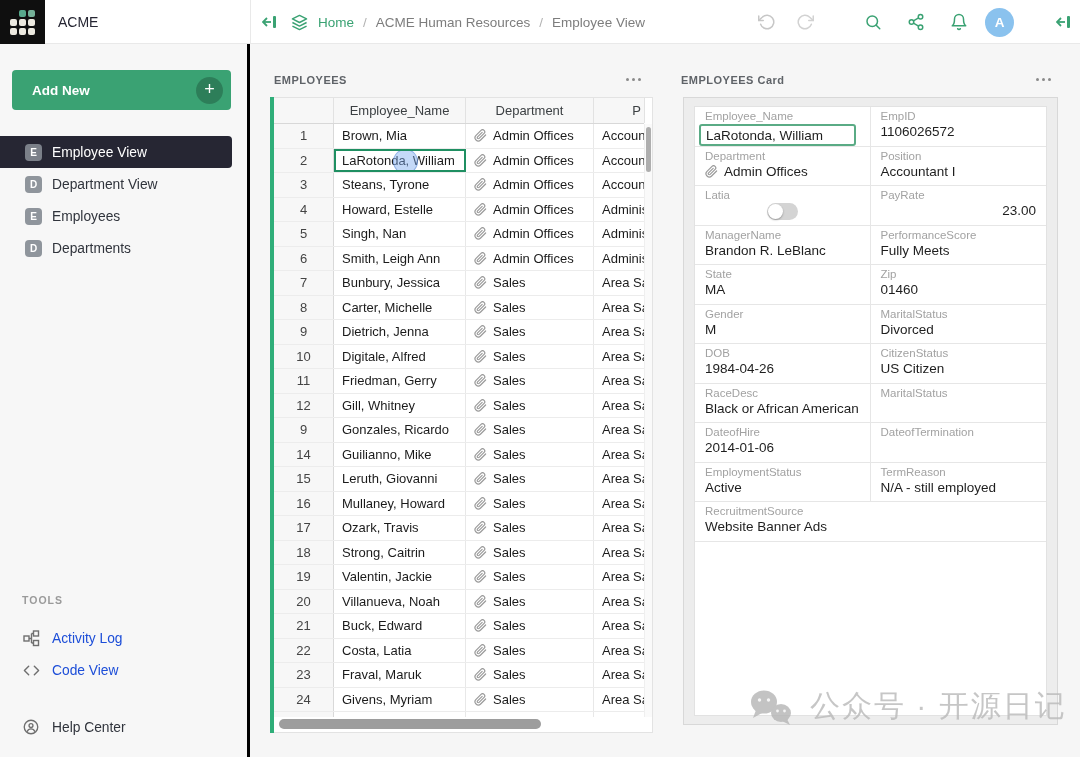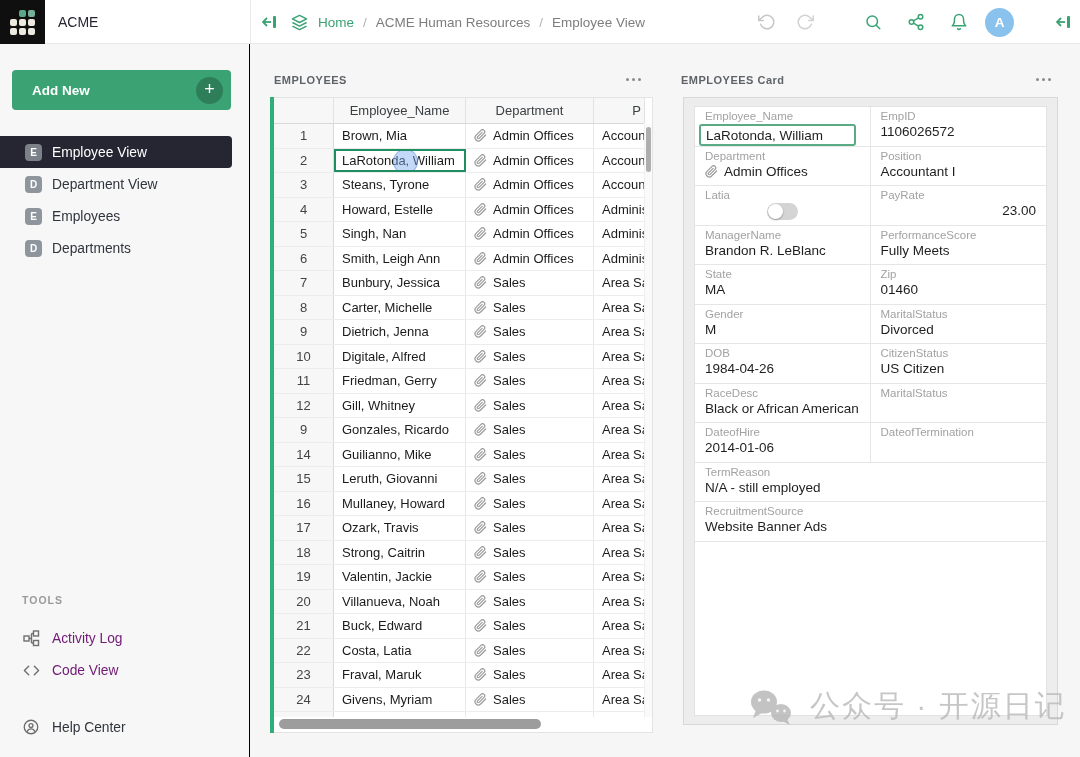--- a/index.html
+++ b/index.html
@@ -18,32 +18,32 @@
   .topbar-divider { position:absolute; left:250px; top:0; width:1px; height:44px; background:#e9e9e9; }
   .crumbs { position:absolute; left:260px; top:0; height:44px; display:flex; align-items:center; gap:9px; font-size:13.5px; }
   .crumb-home { color:#3aa273; }
   .crumb-sep { color:#b3b3b3; }
   .crumb-dim { color:#7d7d7d; }
   .tb-icons { position:absolute; right:0; top:0; height:44px; display:flex; align-items:center; }
   .tb-icon { width:20px; height:20px; display:flex; align-items:center; justify-content:center; cursor:pointer; }
   .avatar { width:29px; height:29px; border-radius:50%; background:#8ac2ee; color:#fff; font-size:13.5px; font-weight:700; display:flex; align-items:center; justify-content:center; cursor:pointer; }
 
   
-  .sidebar { position:absolute; top:44px; left:0; width:250px; height:713px; background:#f7f7f7; border-right:1px solid #000000; z-index:20; }
+  .sidebar { position:absolute; top:44px; left:0; width:250px; height:713px; background:#f7f7f7; border-right:3px solid #000000; z-index:20; }
   .add-new { position:absolute; left:12px; top:26px; width:219px; height:40px; background:#3aa273; border-radius:4px; display:flex; align-items:center; justify-content:space-between; padding:0 8px 0 20px; cursor:pointer; }
   .add-new-label { color:#fff; font-size:13.5px; font-weight:700; }
   .add-new-plus { width:27px; height:27px; border-radius:50%; background:rgba(0,0,0,0.22); color:#fff; font-size:18px; line-height:25px; text-align:center; font-weight:400; }
   .pages { position:absolute; left:0; top:92px; width:250px; }
   .page-item { height:32px; display:flex; align-items:center; gap:10px; padding-left:25px; font-size:13.8px; color:#30343c; cursor:pointer; width:232px; }
   .page-item.selected { background:#262633; color:#fff; border-radius:0 4px 4px 0; }
   .page-badge { width:17px; height:17px; border-radius:4px; background:#8f959c; color:#fff; font-size:10px; font-weight:700; display:flex; align-items:center; justify-content:center; flex:none; }
   .page-item.selected .page-badge { background:#7b8089; }
   .tools-label { position:absolute; left:22px; top:550px; font-size:10.5px; letter-spacing:1px; color:#9a9a9a; font-weight:600; }
   .tools { position:absolute; left:0; top:578px; width:250px; }
-  .tool-item { height:32px; display:flex; align-items:center; gap:12px; padding-left:23px; font-size:13.8px; color:#701a75; cursor:pointer; }
+  .tool-item { height:32px; display:flex; align-items:center; gap:12px; padding-left:23px; font-size:13.8px; color:#1d4ed8; cursor:pointer; }
   .help-item { position:absolute; left:0; top:666px; width:250px; height:34px; display:flex; align-items:center; gap:12px; padding-left:22px; font-size:13.8px; color:#30343c; cursor:pointer; }
 
   
   .widget-title { position:absolute; font-size:11px; font-weight:600; letter-spacing:.5px; color:#5f6368; }
   .dots { position:absolute; display:flex; gap:3px; cursor:pointer; padding:4px; }
   .dots i { width:3px; height:3px; border-radius:50%; background:#8a8a8a; }
 
   
   .table-widget { position:absolute; left:270px; top:97px; width:383px; height:636px; background:#fff; border:1px solid #e3e3e3; }
   .green-bar { position:absolute; left:-1px; top:-1px; bottom:-1px; width:4px; background:#2fae79; z-index:5; }
@@ -559,20 +559,24 @@
         <div class="fld left">
           <div class="fld-label">DateofHire</div>
           <div class="fld-value">2014-01-06</div>
         </div>
         <div class="fld right">
           <div class="fld-label">DateofTermination</div>
           <div class="fld-value"></div>
         </div>
       </div>
       <div class="card-row">
+        <div class="fld left">
+          <div class="fld-label">EmploymentStatus</div>
+          <div class="fld-value">Active</div>
+        </div>
         <div class="fld right">
           <div class="fld-label">TermReason</div>
           <div class="fld-value">N/A - still employed</div>
         </div>
       </div>
       <div class="card-row full">
         <div class="fld left">
           <div class="fld-label">RecruitmentSource</div>
           <div class="fld-value">Website Banner Ads</div>
         </div>

